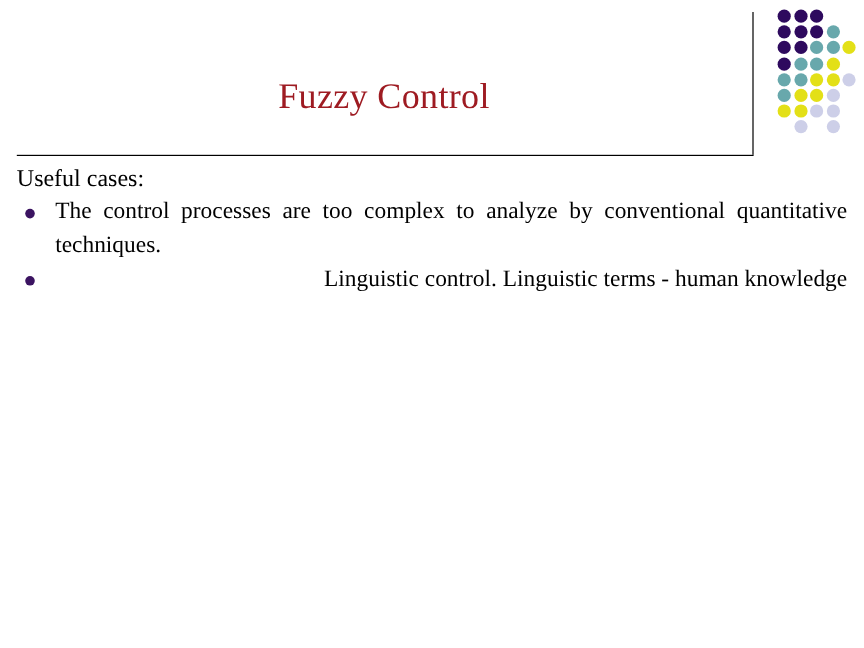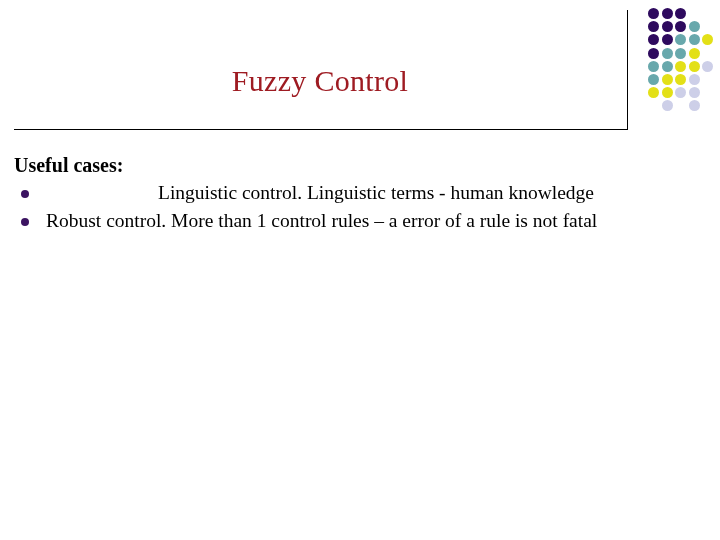--- a/index.html
+++ b/index.html
@@ -68,22 +68,22 @@
   #content {
     position: absolute;
     left: 14px;
     top: 137px;
     width: 692px;
   }
 
   .section-head {
     font-size: 20px;
     line-height: 25px;
-    font-weight: bold;
-    margin: 16px 0 1px 0;
+    font-weight: normal;
+    margin: 0 0 1px 0;
   }
 
   ul.bullets {
     list-style: none;
     margin: 0;
     padding: 0;
   }
   ul.bullets li {
     position: relative;
     padding-left: 32px;
@@ -96,21 +96,21 @@
   ul.bullets li .bullet-marker {
     position: absolute;
     left: 7px;
     top: 11px;
     width: 8px;
     height: 8px;
     border-radius: 50%;
     background: #3b1361;
   }
   ul.bullets li.nojustify {
-    text-align: center;
+    text-align: right;
   }
   
   ul.bullets li .jtext {
     display: block;
   }
 </style>
 </head>
 <body style="background: rgb(255, 255, 255);">
 
 <div id="dot-grid">
@@ -150,29 +150,29 @@
 <div id="vrule"></div>
 <div id="hrule"></div>
 
 <div id="title" style="color: rgb(158, 27, 34);">Fuzzy Control</div>
 
 <div id="content">
 
   <div>
     <div class="section-head">Useful cases:</div>
     <ul class="bullets">
+      <li>
+        <span class="bullet-marker" style="background: rgb(59, 19, 97);"></span>
+        <span class="jtext">The control processes are too complex to analyze by conventional quantitative techniques.</span>
+      </li>
     </ul>
   </div>
 
   <div>
     <ul class="bullets">
       <li class="nojustify">
         <span class="bullet-marker" style="background: rgb(59, 19, 97);"></span>
         <span class="jtext">Linguistic control. Linguistic terms - human knowledge</span>
       </li>
-      <li>
-        <span class="bullet-marker" style="background: rgb(59, 19, 97);"></span>
-        <span class="jtext"> Robust control. More than 1 control rules – a error of a rule is not fatal</span>
-      </li>
     </ul>
   </div>
 
 </div>
 
 </body></html>

